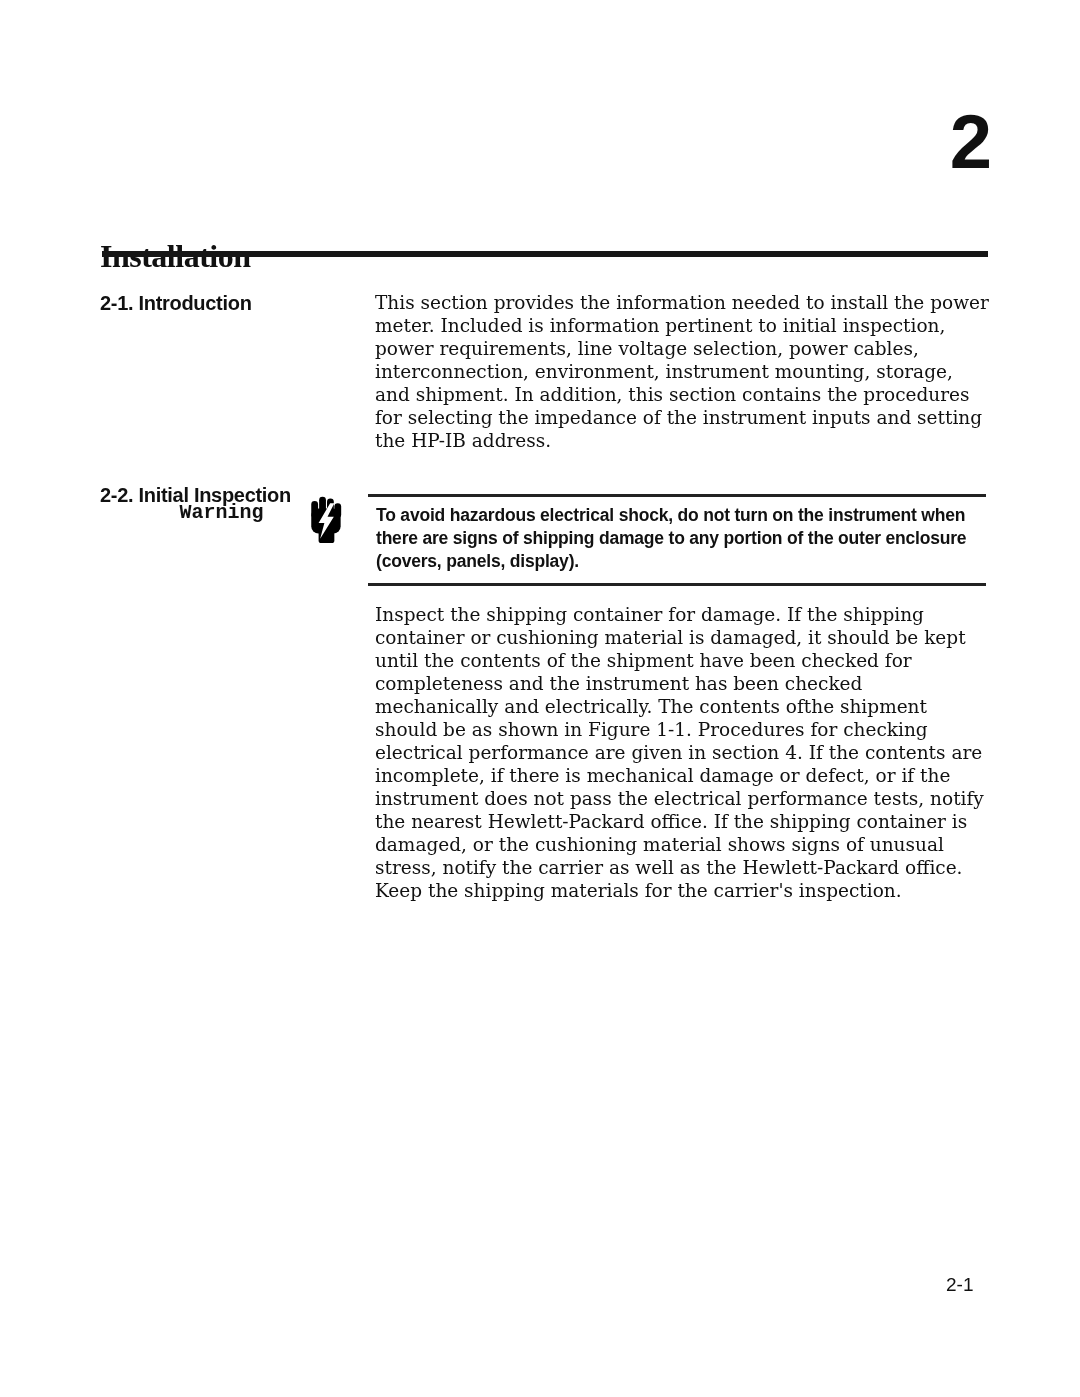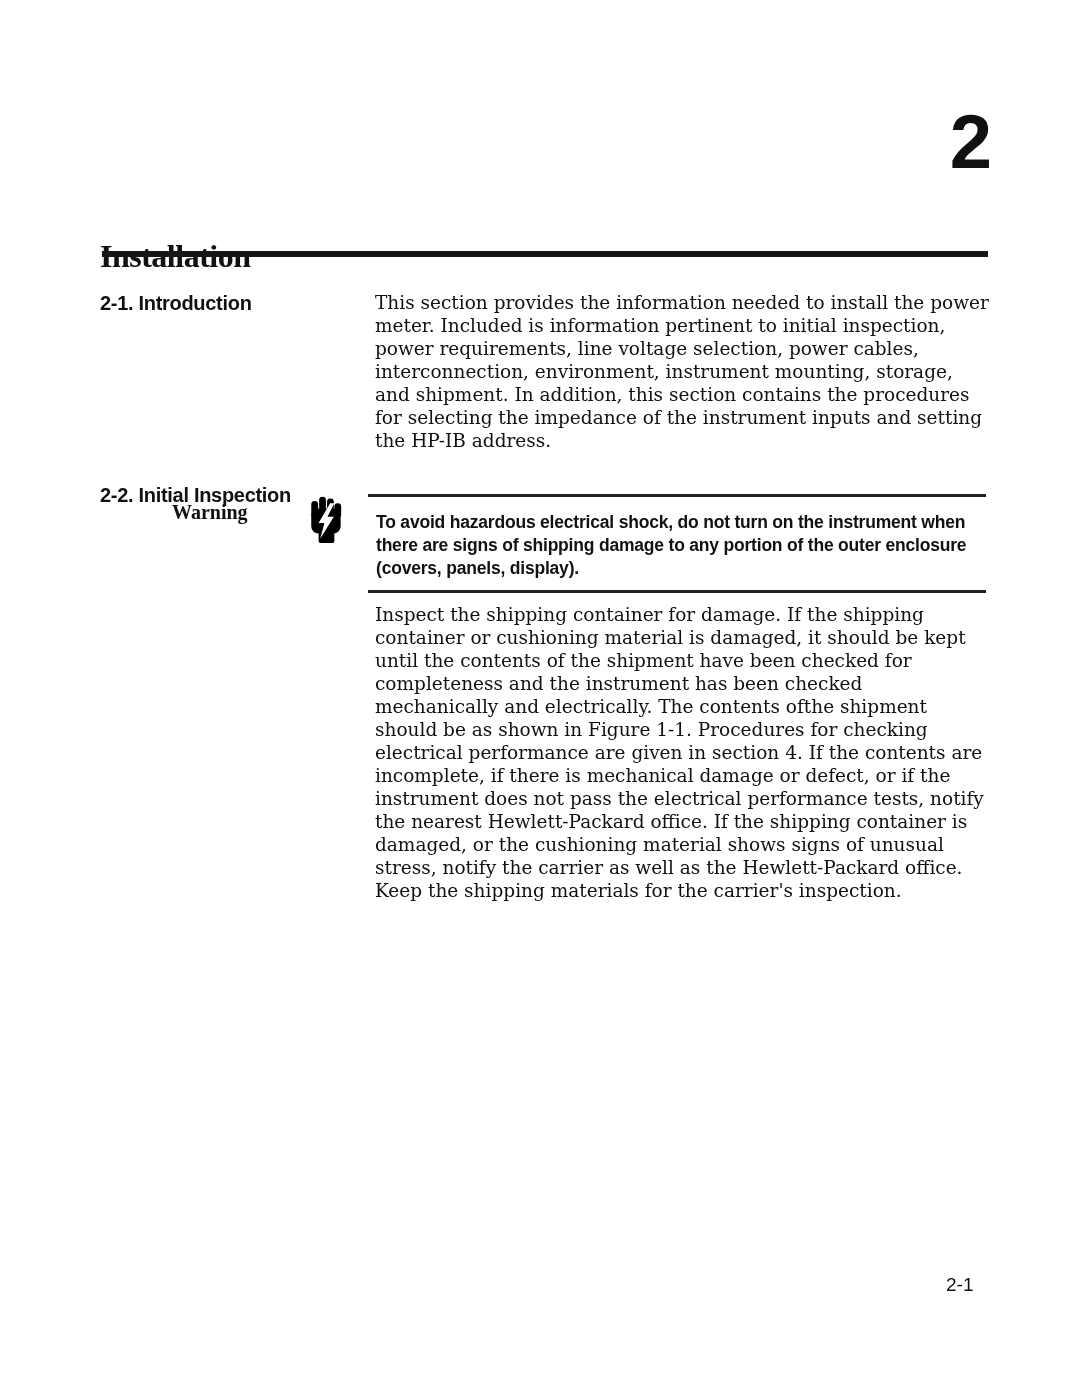--- a/index.html
+++ b/index.html
@@ -62,43 +62,43 @@
     width: 614px;
     font-family: "DejaVu Serif", serif;
     font-size: 18.5px;
     line-height: 23px;
     text-align: left;
   }
   .para-intro { top: 291px; }
   .para-inspection { top: 603px; }
   .warning-label {
     position: absolute;
-    left: 172px;
+    left: 164px;
     top: 501px;
     width: 115px;
-    text-align: left;
-    font-family: Liberation Serif, serif;
+    text-align: center;
+    font-family: Liberation Mono, monospace;
     font-weight: 700;
     font-size: 20px;
   }
   .warning-icon {
     position: absolute;
     left: 306px;
     top: 495px;
     width: 42px;
     height: 52px;
   }
   .warning-box {
     position: absolute;
     left: 368px;
     top: 494px;
     width: 618px;
     border-top: 3px solid #222222;
     border-bottom: 3px solid #222222;
-    padding: 14px 0 10px 8px;
+    padding: 7px 0 10px 8px;
     box-sizing: border-box;
     font-family: "Liberation Sans", sans-serif;
     font-weight: 700;
     font-size: 17.5px;
     line-height: 23px;
     letter-spacing: -0.2px;
   }
   .page-number {
     position: absolute;
     left: 946px;

